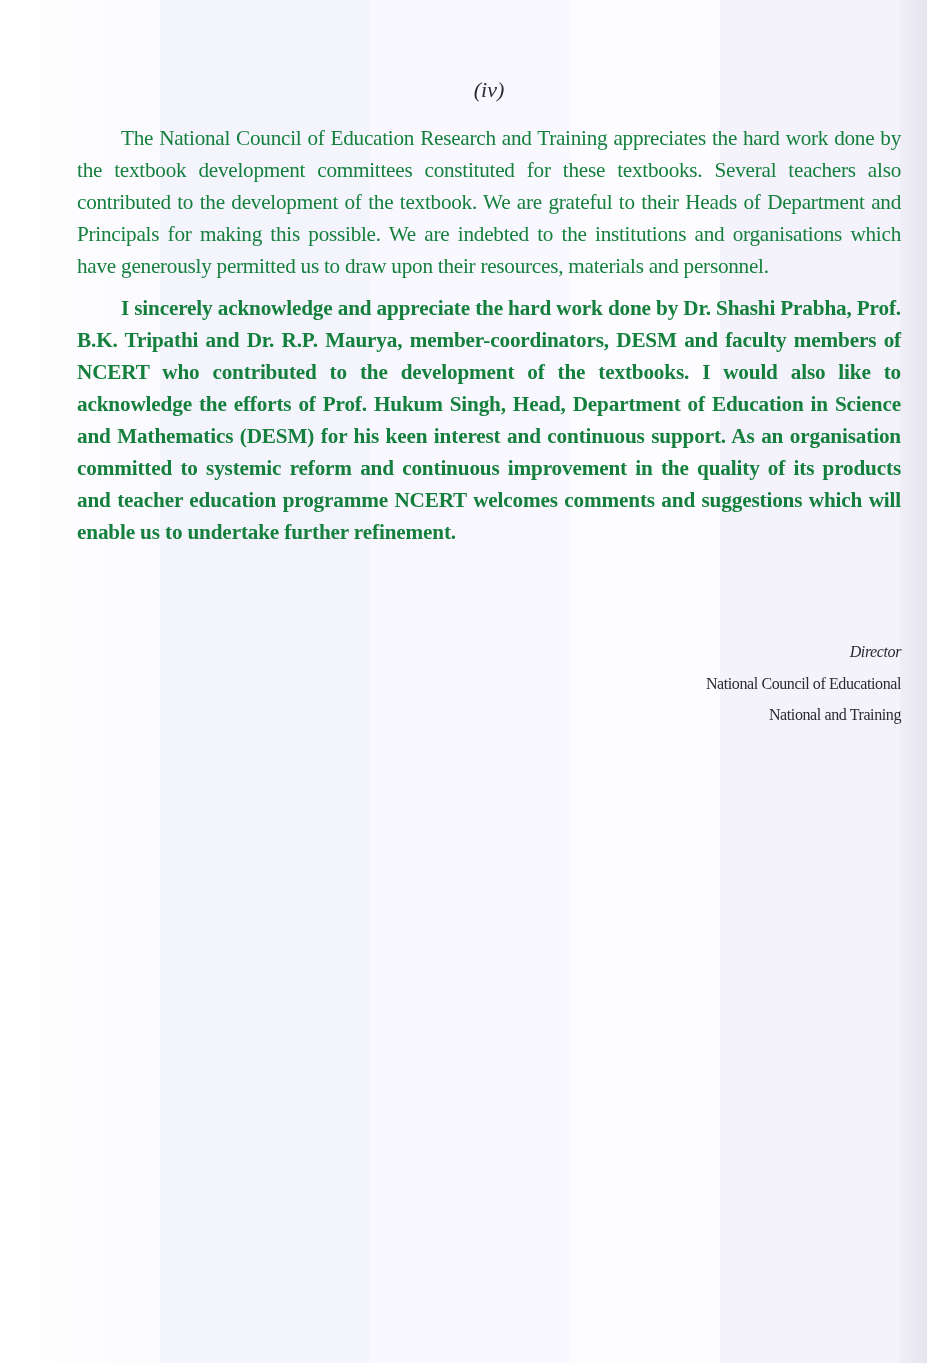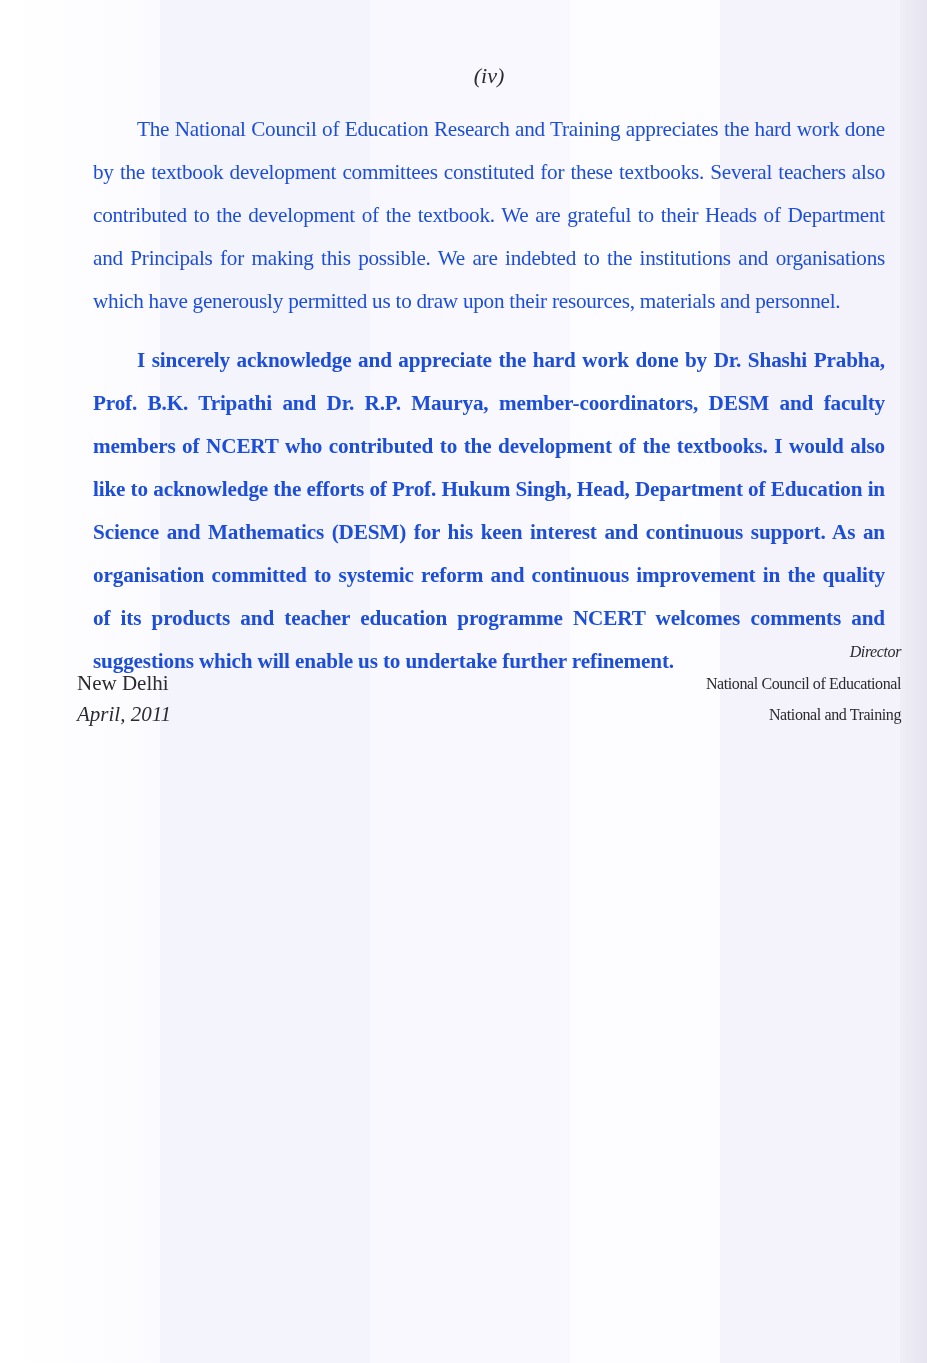--- a/index.html
+++ b/index.html
@@ -25,38 +25,38 @@
     .bg-band.b1 { left: 0; width: 160px; background: linear-gradient(90deg, #ffffff 0%, #fbfbff 100%); }
     .bg-band.b2 { left: 160px; width: 210px; background: #f3f2fb; opacity: 0.8; }
     .bg-band.b3 { left: 370px; width: 200px; background: #f7f6fd; opacity: 0.7; }
     .bg-band.b4 { left: 570px; width: 150px; background: #fdfdff; }
     .bg-band.b5 { left: 720px; width: 180px; background: #f2f1fa; opacity: 0.85; }
     .bg-band.b6 { left: 900px; width: 27px; background: linear-gradient(90deg, #efeef7 0%, #e6e4ee 100%); }
 
     .page {
       position: absolute;
       left: 77px;
-      top: 62px;
+      top: 76px;
       width: 824px;
     }
     .page-number {
       text-align: center;
       font-style: italic;
       font-size: 22px;
       line-height: 28px;
       margin: 0 0 18px 0;
       color: #2a2a30;
     }
     .para {
-      margin: 16px;
+      margin: 0;
       font-size: 21.2px;
-      line-height: 43px;
+      line-height: 32px;
       text-align: justify;
       text-indent: 44px;
-      color: #1d4ed8;
+      color: #15803d;
       letter-spacing: -0.25px;
     }
     .para.p1 { margin-bottom: 10px; }
     .para.p2 { letter-spacing: -0.15px; font-weight: bold; }
 
     .signature {
       position: absolute;
       left: 77px;
       top: 632px;
       width: 824px;
@@ -90,22 +90,18 @@
 <div class="bg-band b5"></div>
 <div class="bg-band b6"></div>
 
 <div class="page">
   <div class="page-number">(iv)</div>
   <p class="para p1">The National Council of Education Research and Training appreciates the hard work done by the textbook development committees constituted for these textbooks. Several teachers also contributed to the development of the textbook. We are grateful to their Heads of Department and Principals for making this possible. We are indebted to the institutions and organisations which have generously permitted us to draw upon their resources, materials and personnel.</p>
   <p class="para p2">I sincerely acknowledge and appreciate the hard work done by Dr. Shashi Prabha, Prof. B.K. Tripathi and Dr. R.P. Maurya, member-coordinators, DESM and faculty members of NCERT who contributed to the development of the textbooks. I would also like to acknowledge the efforts of Prof. Hukum Singh, Head, Department of Education in Science and Mathematics (DESM) for his keen interest and continuous support. As an organisation committed to systemic reform and continuous improvement in the quality of its products and teacher education programme NCERT welcomes comments and suggestions which will enable us to undertake further refinement.</p>
 </div>
 
 <div class="signature">
-  <div class="sig-left">
-    <div>New Delhi</div>
-    <div class="italic">April, 2011</div>
-  </div>
   <div class="sig-right">
     <div class="italic">Director</div>
     <div>National Council of Educational</div>
     <div>National and Training</div>
   </div>
 </div>
 
 </body></html>

